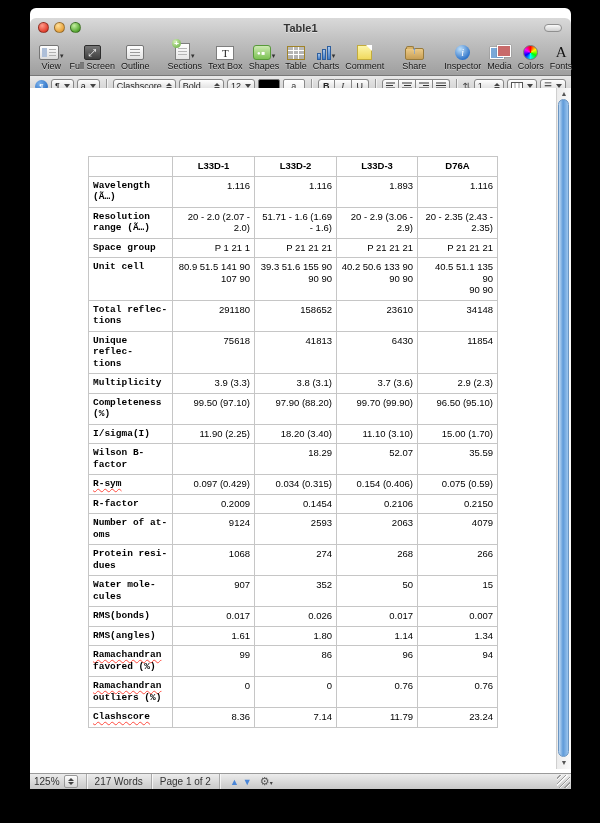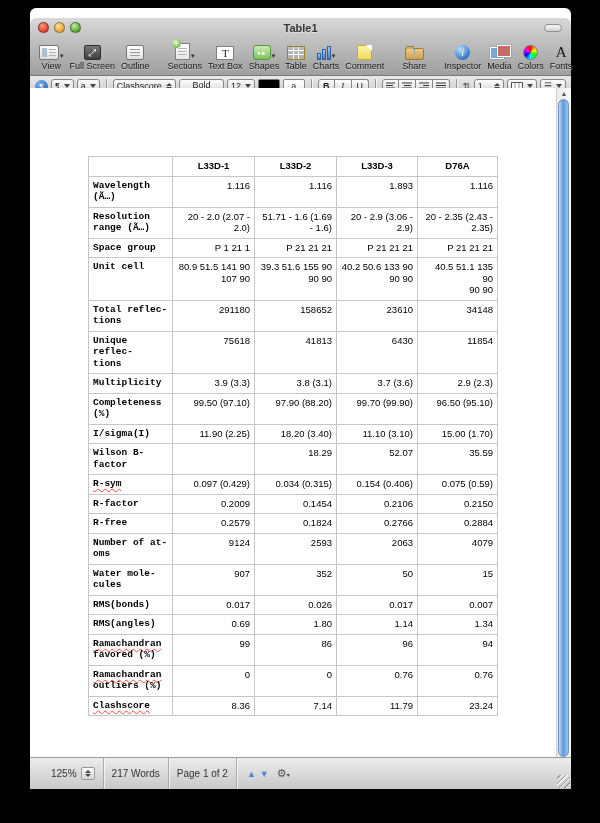--- a/index.html
+++ b/index.html
@@ -73,21 +73,21 @@
     display:flex;align-items:center;padding:0 5px;box-sizing:border-box;gap:3px;}
   .fb-circle{width:13px;height:13px;border-radius:50%;background:radial-gradient(circle at 35% 28%,#79b0ea,#2b6fc4 75%);
     color:#fff;font-size:8px;line-height:13px;text-align:center;flex:none;}
   .fb-btn{height:15px;border:1px solid #868686;border-radius:3px;background:linear-gradient(#fefefe,#d2d2d2);
     font-size:9px;color:#222;display:flex;align-items:center;padding:0 3px;gap:2px;box-sizing:border-box;white-space:nowrap;}
   .fb-btn .tri2{display:flex;flex-direction:column;gap:1px;margin-left:2px;}
   .tu{width:0;height:0;border-left:3px solid transparent;border-right:3px solid transparent;border-bottom:3px solid #444;}
   .td{width:0;height:0;border-left:3px solid transparent;border-right:3px solid transparent;border-top:3px solid #444;}
   .tdd{width:0;height:0;border-left:3px solid transparent;border-right:3px solid transparent;border-top:4px solid #444;margin-left:2px;}
   .fb-sel{width:66px;justify-content:space-between;}
-  .fb-sel2{width:52px;justify-content:space-between;flex-direction:column;}
+  .fb-sel2{width:52px;justify-content:space-between;}
   .fb-size{width:30px;justify-content:space-between;}
   .fb-swatch-black{width:23px;height:13px;background:#000;border:1px solid #777;border-radius:2px;}
   .fb-swatch-a{width:24px;height:13px;background:linear-gradient(#fff,#eee);border:1px solid #8a8a8a;border-radius:2px;
     font-size:9px;color:#333;text-align:center;line-height:12px;}
   .fb-sep{width:1px;height:14px;background:#979797;box-shadow:1px 0 0 rgba(255,255,255,.6);margin:0 3px;}
   .fb-group{display:flex;}
   .fb-group .fb-btn{border-radius:0;border-left-width:0;}
   .fb-group .fb-btn:first-child{border-radius:3px 0 0 3px;border-left-width:1px;}
   .fb-group .fb-btn:last-child{border-radius:0 3px 3px 0;}
   .fb-biu{width:17px;justify-content:center;}
@@ -107,22 +107,22 @@
 
   
   .vscroll{position:absolute;right:0;top:0;bottom:0;width:15px;background:linear-gradient(to right,#ececec,#fafafa);
     border-left:1px solid #cfcfcf;box-sizing:border-box;}
   .sb-arrow{position:absolute;left:0;right:0;text-align:center;font-size:7px;color:#555;line-height:10px;}
   .sb-up{top:1px;} .sb-down{bottom:1px;}
   .sb-thumb{position:absolute;left:1px;right:2px;top:11px;bottom:12px;border-radius:6px;
     background:linear-gradient(to right,#c3dcf5 0%,#5e9ad9 45%,#9cc5ee 100%);border:1px solid #6a95c2;box-sizing:border-box;}
 
   
-  .statusbar{position:absolute;bottom:0;left:0;right:0;height:32px;background:linear-gradient(#ececec,#c8c8c8);
-    border-top:1px solid #9a9a9a;display:flex;align-items:center;font-size:10px;color:#333;box-sizing:border-box;padding-left:21px;}
+  .statusbar{position:absolute;bottom:0;left:0;right:0;height:16px;background:linear-gradient(#ececec,#c8c8c8);
+    border-top:1px solid #9a9a9a;display:flex;align-items:center;font-size:10px;color:#333;box-sizing:border-box;padding-left:4px;}
   .st-sep{width:1px;height:100%;background:#aaa;box-shadow:1px 0 0 rgba(255,255,255,.7);margin:0 8px;}
   .st-zoom{display:flex;align-items:center;gap:4px;}
   .st-stepper{display:flex;flex-direction:column;gap:1px;padding:2px 3px;border:1px solid #999;border-radius:2px;background:linear-gradient(#fdfdfd,#d6d6d6);}
   .st-tri-blue{color:#4a86d8;font-size:9px;line-height:10px;margin:0 2px;}
   .st-gear{font-size:11px;color:#555;margin-left:6px;}
   .grip{position:absolute;right:1px;bottom:1px;width:13px;height:13px;
     background:repeating-linear-gradient(135deg,transparent 0 2px,#9a9a9a 2px 3px,rgba(255,255,255,.8) 3px 4px);}
 </style>
 </head>
 <body>
@@ -446,50 +446,50 @@
             <td class="vl">0.075 (0.59)</td>
           </tr>
           <tr>
             <td class="lb"><span>R-factor</span></td>
             <td class="vl">0.2009</td>
             <td class="vl">0.1454</td>
             <td class="vl">0.2106</td>
             <td class="vl">0.2150</td>
           </tr>
           <tr>
-            <td class="lb"><span>R-free</span></td>
-            <td class="vl">0.2579</td>
-            <td class="vl">0.1824</td>
-            <td class="vl">0.2766</td>
-            <td class="vl">0.2884</td>
-          </tr>
-          <tr>
             <td class="lb"><span>Number of at-</span><br><span>oms</span></td>
             <td class="vl">9124</td>
             <td class="vl">2593</td>
             <td class="vl">2063</td>
             <td class="vl">4079</td>
           </tr>
           <tr>
+            <td class="lb"><span>Protein resi-</span><br><span>dues</span></td>
+            <td class="vl">1068</td>
+            <td class="vl">274</td>
+            <td class="vl">268</td>
+            <td class="vl">266</td>
+          </tr>
+          <tr>
             <td class="lb"><span>Water mole-</span><br><span>cules</span></td>
             <td class="vl">907</td>
             <td class="vl">352</td>
             <td class="vl">50</td>
             <td class="vl">15</td>
           </tr>
           <tr>
             <td class="lb"><span>RMS(bonds)</span></td>
             <td class="vl">0.017</td>
             <td class="vl">0.026</td>
             <td class="vl">0.017</td>
             <td class="vl">0.007</td>
           </tr>
           <tr>
             <td class="lb"><span>RMS(angles)</span></td>
-            <td class="vl">0.69</td>
+            <td class="vl">1.61</td>
             <td class="vl">1.80</td>
             <td class="vl">1.14</td>
             <td class="vl">1.34</td>
           </tr>
           <tr>
             <td class="lb"><span class="sp">Ramachandran</span><br><span>favored (%)</span></td>
             <td class="vl">99</td>
             <td class="vl">86</td>
             <td class="vl">96</td>
             <td class="vl">94</td>

